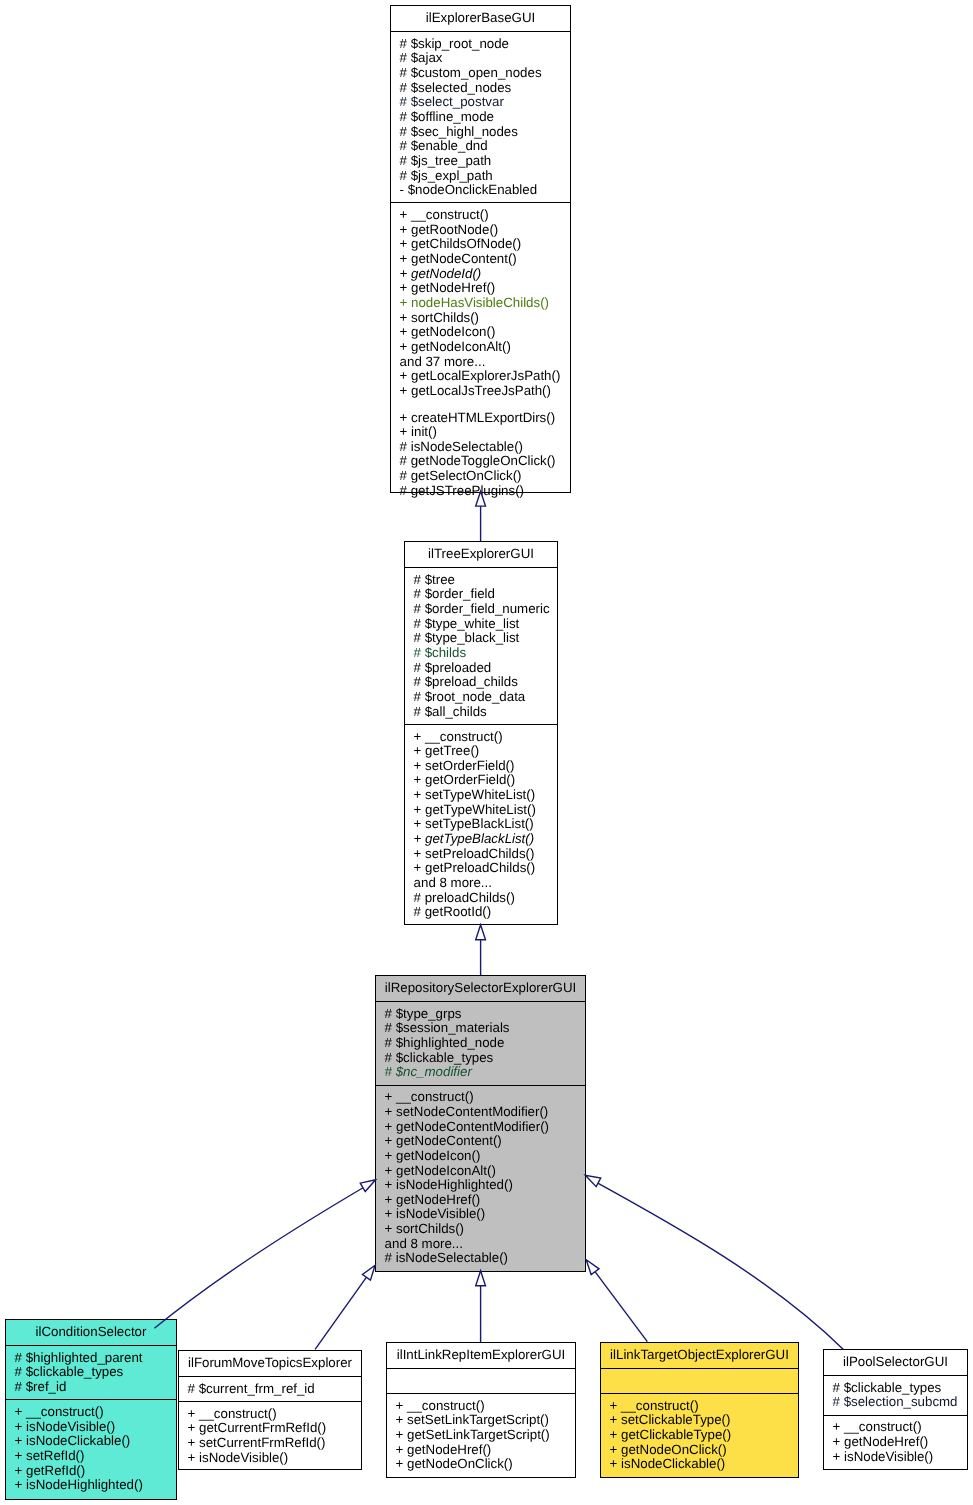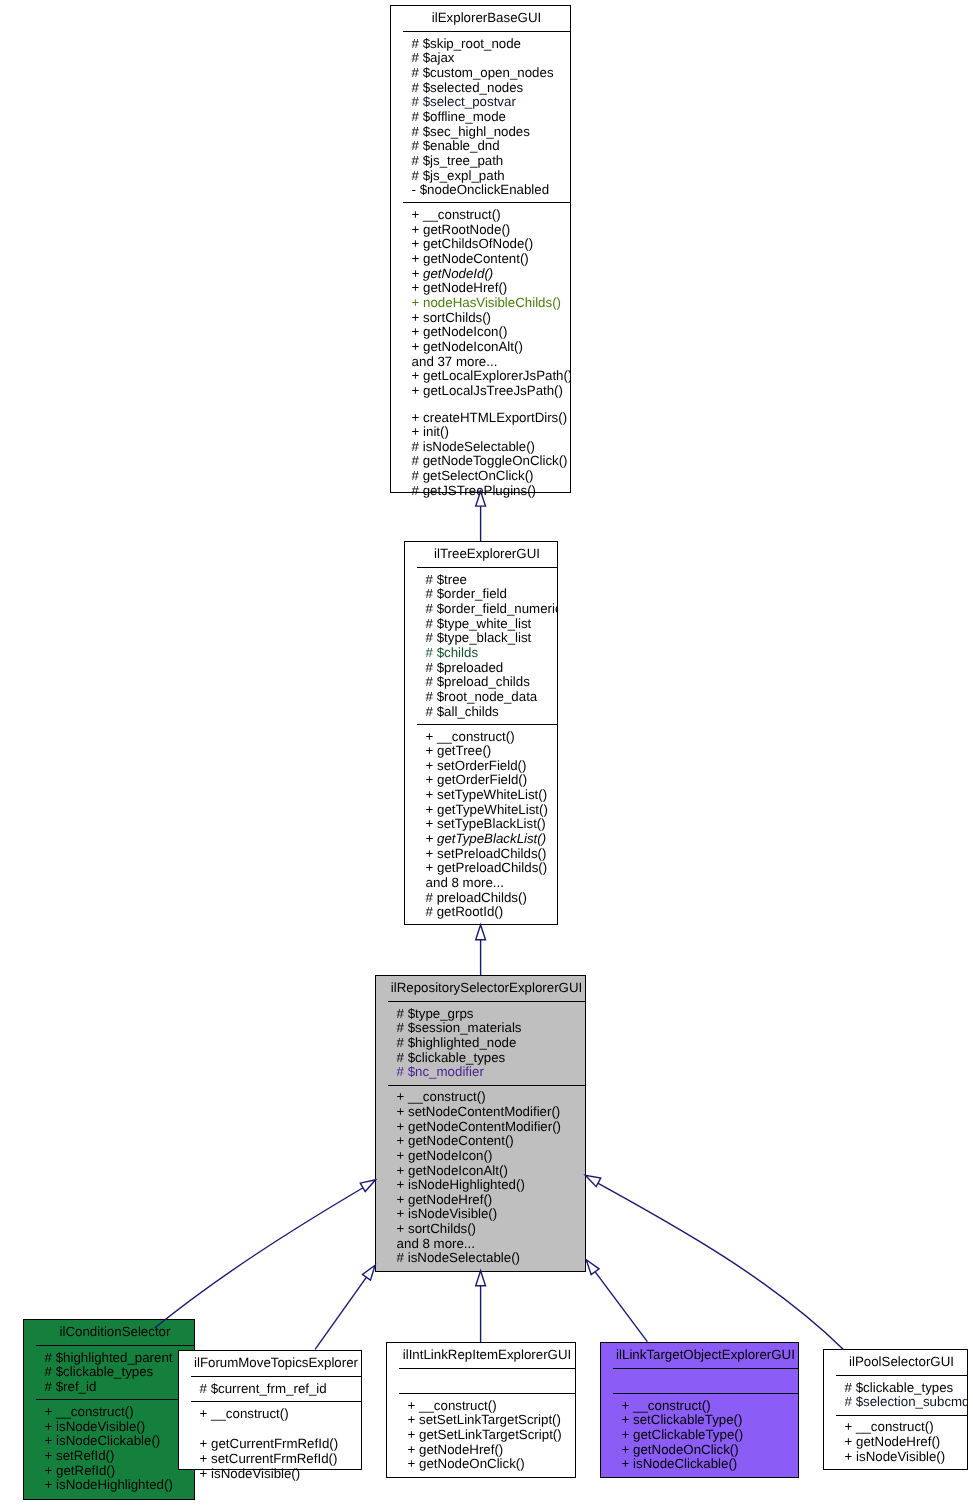--- a/index.html
+++ b/index.html
@@ -3,21 +3,21 @@
 <meta charset="utf-8">
 <title>ilRepositorySelectorExplorerGUI inheritance diagram</title>
 <style>
   html,body{margin:0;padding:0;background:#ffffff;}
   body{width:973px;height:1505px;overflow:hidden;
        font-family:"Liberation Sans",sans-serif;
        -webkit-font-smoothing:antialiased;text-rendering:geometricPrecision;}
   #diagram{position:relative;width:973px;height:1505px;background:#ffffff;}
   #edges{position:absolute;left:0;top:0;width:973px;height:1505px;overflow:visible;z-index:3;pointer-events:none;}
   .uml-class{position:absolute;box-sizing:border-box;border:1px solid #000000;
-             background:#ffffff;z-index:2;padding-left:12px;}
+             background:#ffffff;z-index:2;}
   .uml-class.is-highlighted{background:#bfbfbf;}
   .uml-title{text-align:center;font-size:13.3px;line-height:14.640px;
              padding-top:5.400px;padding-bottom:5.000px;color:#000000;
              white-space:nowrap;overflow:hidden;}
   .uml-section{border-top:1px solid #000000;padding-top:4.800px;padding-bottom:4.500px;}
   .uml-row{font-size:13.3px;line-height:14.640px;color:#000000;
            padding-left:8.6px;white-space:nowrap;overflow:hidden;}
   .uml-row.is-empty{height:14.640px;}
 </style>
 </head>
@@ -123,38 +123,38 @@
         <div class="uml-row" style="color: rgb(0, 0, 0);"># getRootId()</div>
       </div>
   </div>
     <div class="uml-class is-highlighted" style="left: 375px; top: 975px; width: 211px; height: 296.5px; border-color: rgb(0, 0, 0); background: rgb(191, 191, 191);">
     <div class="uml-title" style="color: rgb(0, 0, 0);">ilRepositorySelectorExplorerGUI</div>
     <div class="uml-section" style="border-top-color: rgb(0, 0, 0);">
         <div class="uml-row" style="color: rgb(0, 0, 0);"># $type_grps</div>
         <div class="uml-row" style="color: rgb(0, 0, 0);"># $session_materials</div>
         <div class="uml-row" style="color: rgb(0, 0, 0);"># $highlighted_node</div>
         <div class="uml-row" style="color: rgb(0, 0, 0);"># $clickable_types</div>
-        <div class="uml-row" style="color: #4c1d95;"># $nc_modifier</div>
+        <div class="uml-row" style="color: #14532d; font-style: italic;"># $nc_modifier</div>
       </div>
     <div class="uml-section" style="border-top-color: rgb(0, 0, 0);">
         <div class="uml-row" style="color: rgb(0, 0, 0);">+ __construct()</div>
         <div class="uml-row" style="color: rgb(0, 0, 0);">+ setNodeContentModifier()</div>
         <div class="uml-row" style="color: rgb(0, 0, 0);">+ getNodeContentModifier()</div>
         <div class="uml-row" style="color: rgb(0, 0, 0);">+ getNodeContent()</div>
         <div class="uml-row" style="color: rgb(0, 0, 0);">+ getNodeIcon()</div>
         <div class="uml-row" style="color: rgb(0, 0, 0);">+ getNodeIconAlt()</div>
         <div class="uml-row" style="color: rgb(0, 0, 0);">+ isNodeHighlighted()</div>
         <div class="uml-row" style="color: rgb(0, 0, 0);">+ getNodeHref()</div>
         <div class="uml-row" style="color: rgb(0, 0, 0);">+ isNodeVisible()</div>
         <div class="uml-row" style="color: rgb(0, 0, 0);">+ sortChilds()</div>
         <div class="uml-row" style="color: rgb(0, 0, 0);">and 8 more...</div>
         <div class="uml-row" style="color: rgb(0, 0, 0);"># isNodeSelectable()</div>
       </div>
   </div>
-    <div class="uml-class" style="left: 5px; top: 1319px; width: 172px; height: 181px; border-color: rgb(0, 0, 0); background: #15803d; margin-left: 18px;">
+    <div class="uml-class" style="left: 5px; top: 1319px; width: 172px; height: 181px; border-color: rgb(0, 0, 0); background: #5eead4;">
     <div class="uml-title" style="color: rgb(0, 0, 0);">ilConditionSelector</div>
     <div class="uml-section" style="border-top-color: rgb(0, 0, 0);">
         <div class="uml-row" style="color: rgb(0, 0, 0);"># $highlighted_parent</div>
         <div class="uml-row" style="color: rgb(0, 0, 0);"># $clickable_types</div>
         <div class="uml-row" style="color: rgb(0, 0, 0);"># $ref_id</div>
       </div>
     <div class="uml-section" style="border-top-color: rgb(0, 0, 0);">
         <div class="uml-row" style="color: rgb(0, 0, 0);">+ __construct()</div>
         <div class="uml-row" style="color: rgb(0, 0, 0);">+ isNodeVisible()</div>
         <div class="uml-row" style="color: rgb(0, 0, 0);">+ isNodeClickable()</div>
@@ -163,39 +163,39 @@
         <div class="uml-row" style="color: rgb(0, 0, 0);">+ isNodeHighlighted()</div>
       </div>
   </div>
     <div class="uml-class" style="left: 178px; top: 1350px; width: 184px; height: 120.4px; border-color: rgb(0, 0, 0); background: rgb(255, 255, 255);">
     <div class="uml-title" style="color: rgb(0, 0, 0);">ilForumMoveTopicsExplorer</div>
     <div class="uml-section" style="border-top-color: rgb(0, 0, 0);">
         <div class="uml-row" style="color: rgb(0, 0, 0);"># $current_frm_ref_id</div>
       </div>
     <div class="uml-section" style="border-top-color: rgb(0, 0, 0);">
         <div class="uml-row" style="color: rgb(0, 0, 0);">+ __construct()</div>
-        <div class="uml-row" style="color: rgb(0, 0, 0); margin-top: 16px;">+ getCurrentFrmRefId()</div>
+        <div class="uml-row" style="color: rgb(0, 0, 0);">+ getCurrentFrmRefId()</div>
         <div class="uml-row" style="color: rgb(0, 0, 0);">+ setCurrentFrmRefId()</div>
         <div class="uml-row" style="color: rgb(0, 0, 0);">+ isNodeVisible()</div>
       </div>
   </div>
     <div class="uml-class" style="left: 386px; top: 1342px; width: 190px; height: 136px; border-color: rgb(0, 0, 0); background: rgb(255, 255, 255);">
     <div class="uml-title" style="color: rgb(0, 0, 0);">ilIntLinkRepItemExplorerGUI</div>
     <div class="uml-section" style="border-top-color: rgb(0, 0, 0);">
         <div class="uml-row is-empty"></div>
       </div>
     <div class="uml-section" style="border-top-color: rgb(0, 0, 0);">
         <div class="uml-row" style="color: rgb(0, 0, 0);">+ __construct()</div>
         <div class="uml-row" style="color: rgb(0, 0, 0);">+ setSetLinkTargetScript()</div>
         <div class="uml-row" style="color: rgb(0, 0, 0);">+ getSetLinkTargetScript()</div>
         <div class="uml-row" style="color: rgb(0, 0, 0);">+ getNodeHref()</div>
         <div class="uml-row" style="color: rgb(0, 0, 0);">+ getNodeOnClick()</div>
       </div>
   </div>
-    <div class="uml-class" style="left: 600px; top: 1342px; width: 199px; height: 136px; border-color: rgb(0, 0, 0); background: #8b5cf6;">
+    <div class="uml-class" style="left: 600px; top: 1342px; width: 199px; height: 136px; border-color: rgb(0, 0, 0); background: #fde047;">
     <div class="uml-title" style="color: rgb(0, 0, 0);">ilLinkTargetObjectExplorerGUI</div>
     <div class="uml-section" style="border-top-color: rgb(0, 0, 0);">
         <div class="uml-row is-empty"></div>
       </div>
     <div class="uml-section" style="border-top-color: rgb(0, 0, 0);">
         <div class="uml-row" style="color: rgb(0, 0, 0);">+ __construct()</div>
         <div class="uml-row" style="color: rgb(0, 0, 0);">+ setClickableType()</div>
         <div class="uml-row" style="color: rgb(0, 0, 0);">+ getClickableType()</div>
         <div class="uml-row" style="color: rgb(0, 0, 0);">+ getNodeOnClick()</div>
         <div class="uml-row" style="color: rgb(0, 0, 0);">+ isNodeClickable()</div>

